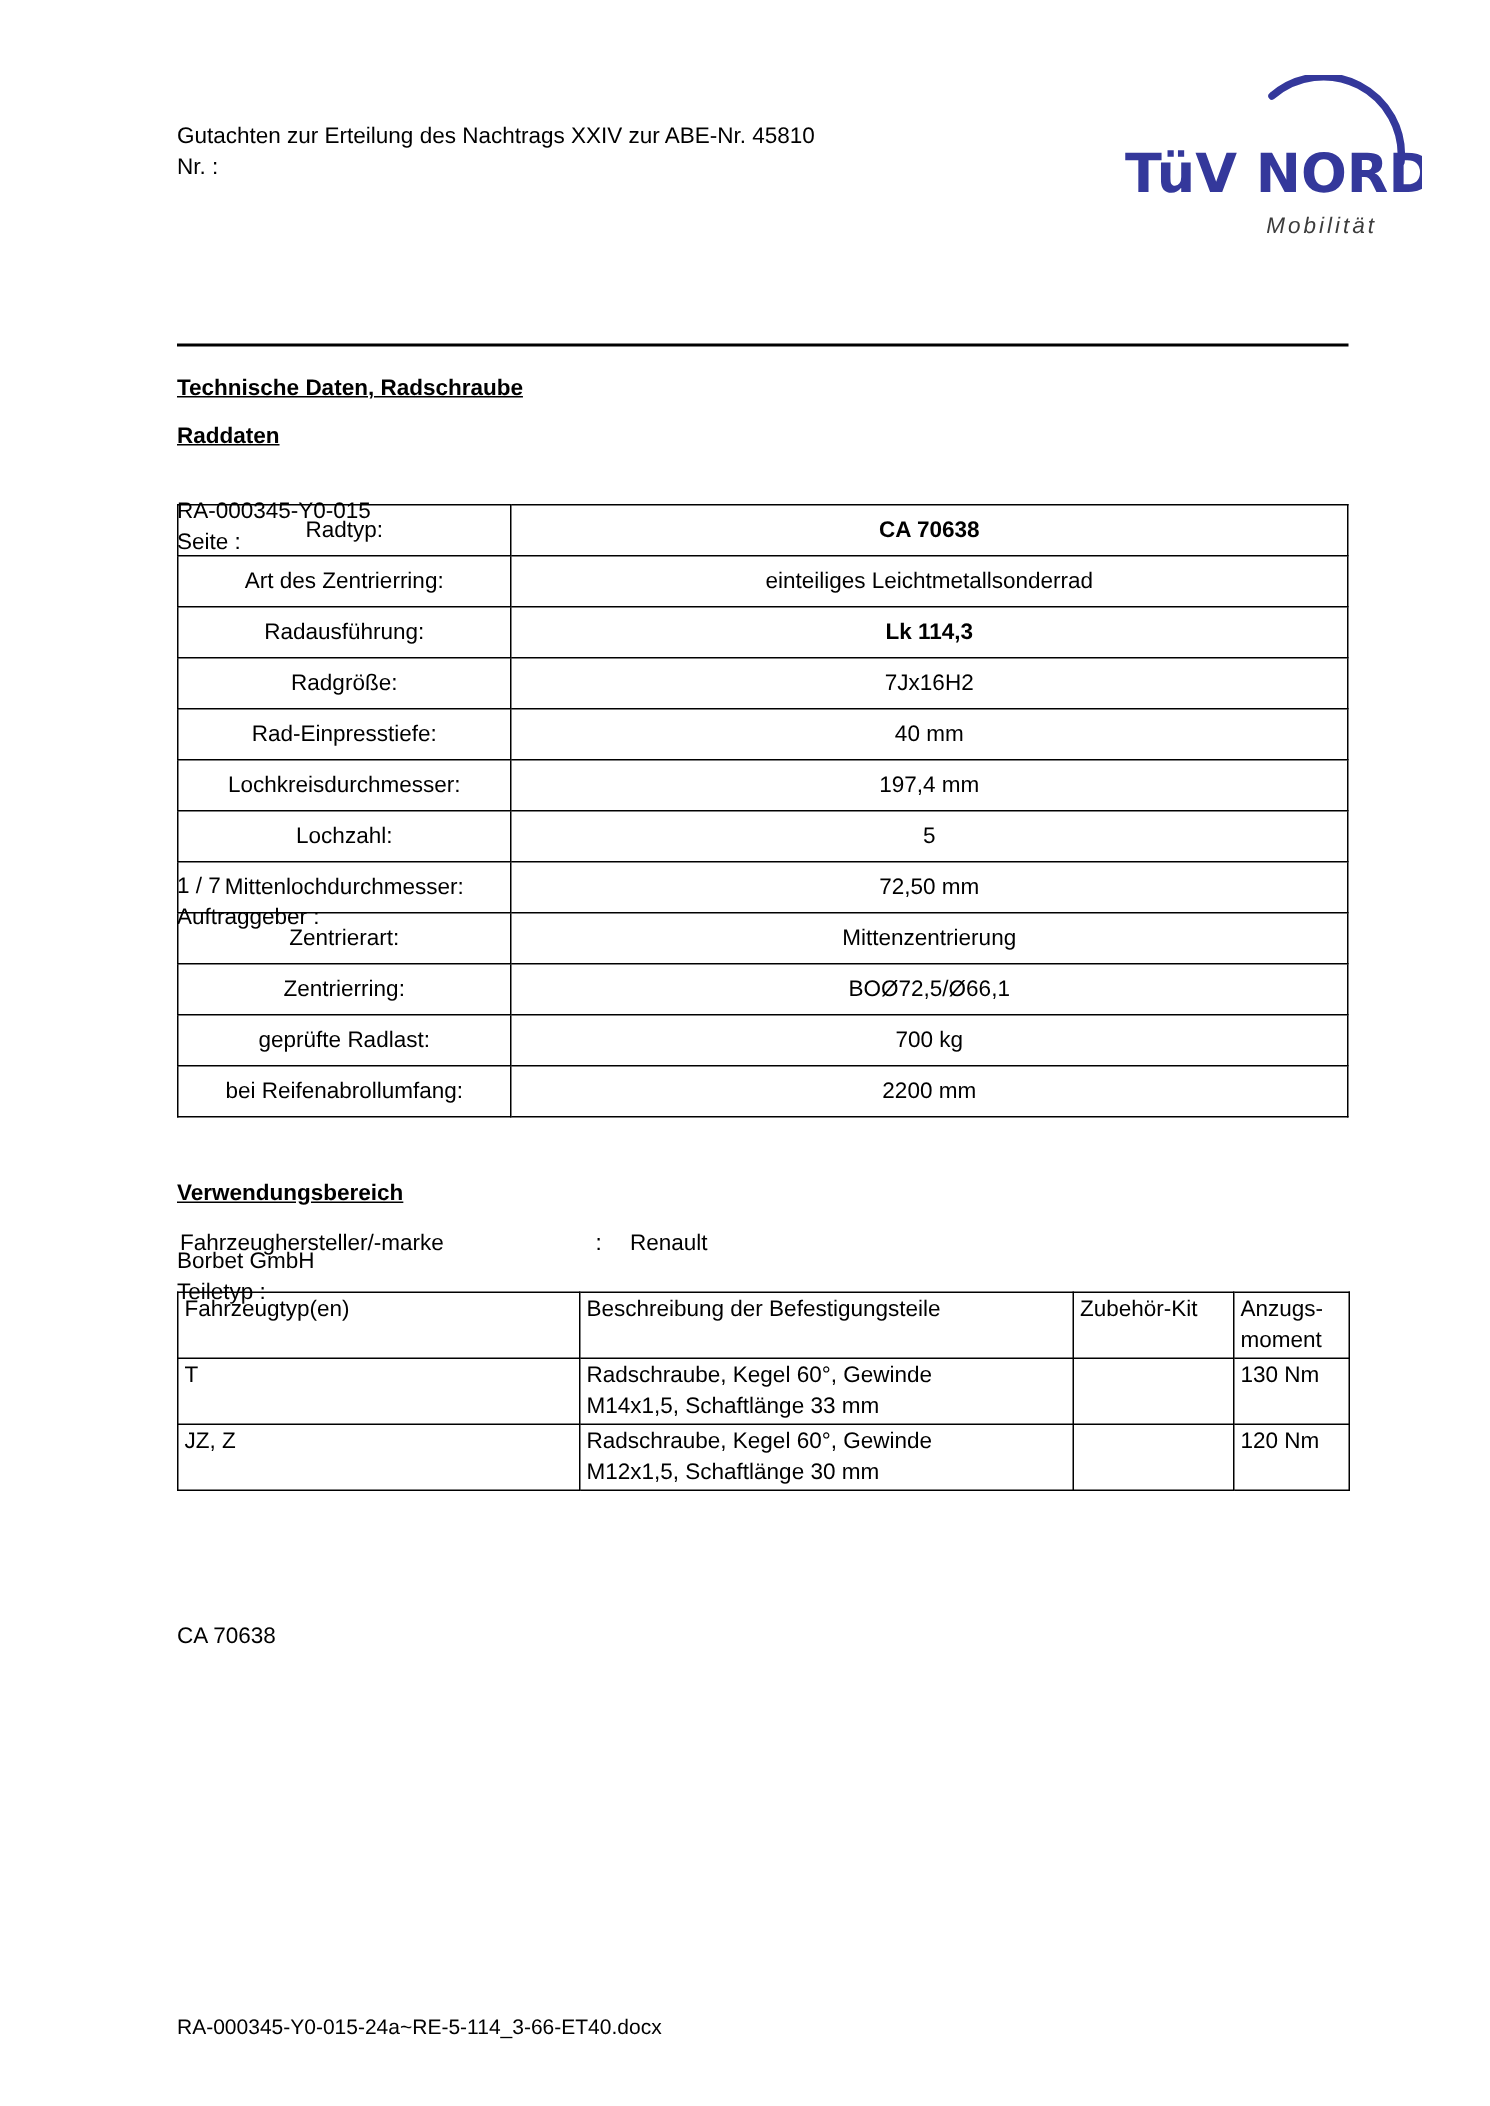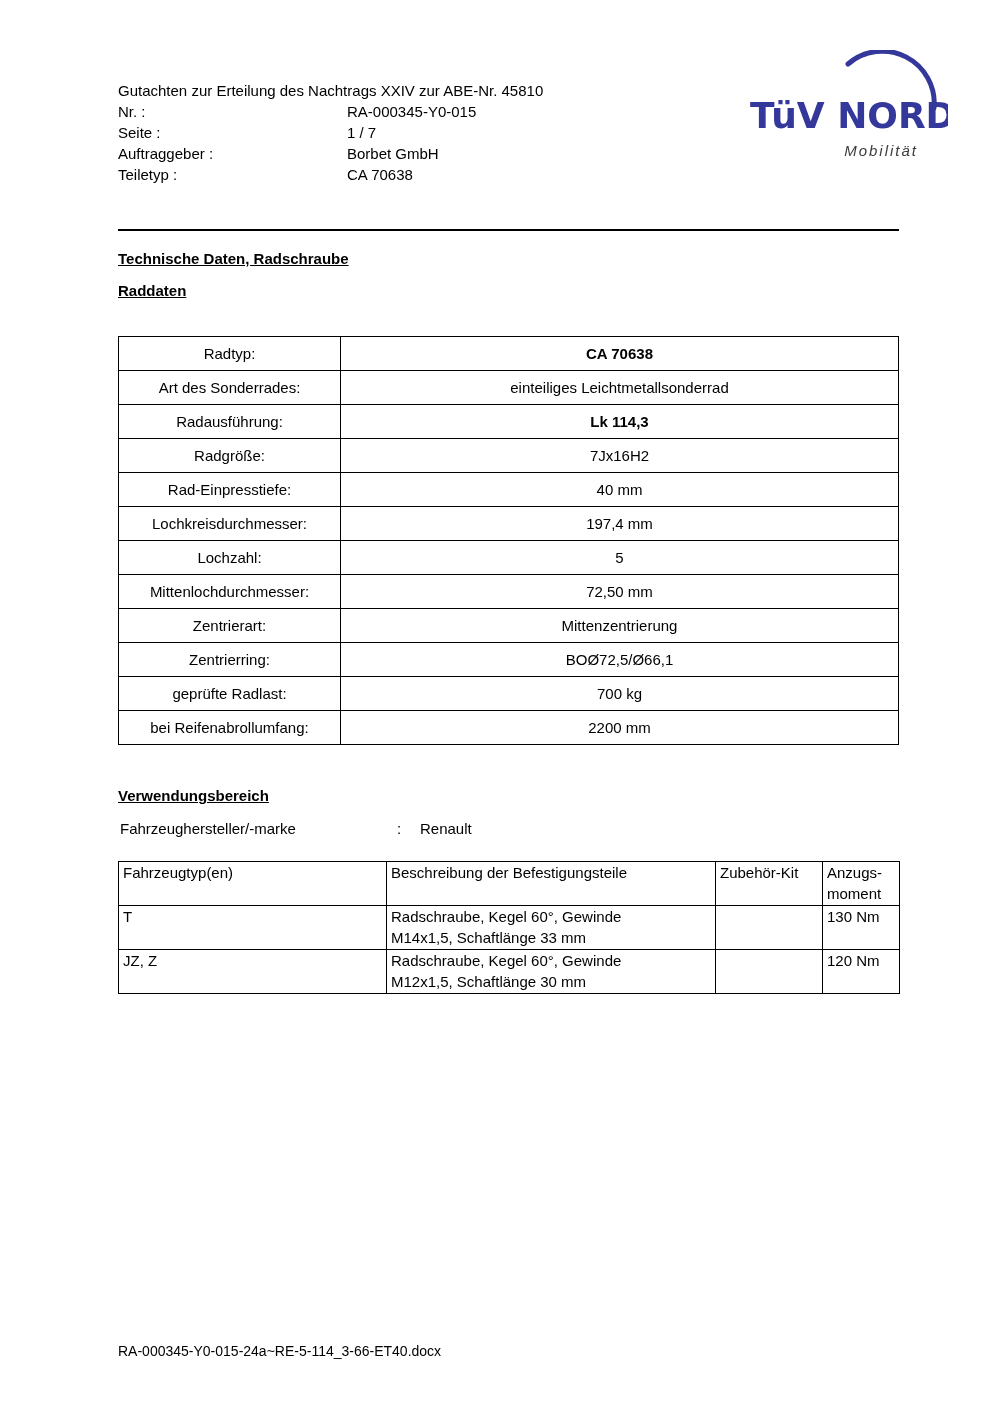--- a/index.html
+++ b/index.html
@@ -5,21 +5,21 @@
   * { margin:0; padding:0; box-sizing:border-box; }
   html,body { background:#ffffff; }
   .page {
     position:relative; width:993px; height:1404px; background:#fff;
     font-family:"Liberation Sans", sans-serif; color:#000; font-size:15px;
     overflow:hidden;
   }
 
   
   .header-text { position:absolute; left:118px; top:80px; line-height:21px; }
-  .field-row { display:flex; }
+  .field-row { display:flex;flex-direction:column; }
   .field-label { width:229px; flex:0 0 229px; }
 
   
   .logo { position:absolute; left:748px; top:50px; width:200px; }
   .logo svg { display:block; }
   .mobilitaet {
     font-style:italic; letter-spacing:2px; color:#3c3c3c; font-size:15px;
     text-align:right; padding-right:30px; margin-top:0px;
   }
 
@@ -91,21 +91,21 @@
   <div class="sec sec1">Technische Daten, Radschraube</div>
   <div class="sec sec2">Raddaten</div>
 
   <table class="raddaten">
     <tbody>
       <tr>
         <td class="lbl">Radtyp:</td>
         <td class="val bold">CA 70638</td>
       </tr>
       <tr>
-        <td class="lbl">Art des Sonderrades:</td>
+        <td class="lbl">Art des Zentrierring:</td>
         <td class="val">einteiliges Leichtmetallsonderrad</td>
       </tr>
       <tr>
         <td class="lbl">Radausführung:</td>
         <td class="val bold">Lk 114,3</td>
       </tr>
       <tr>
         <td class="lbl">Radgröße:</td>
         <td class="val">7Jx16H2</td>
       </tr>

